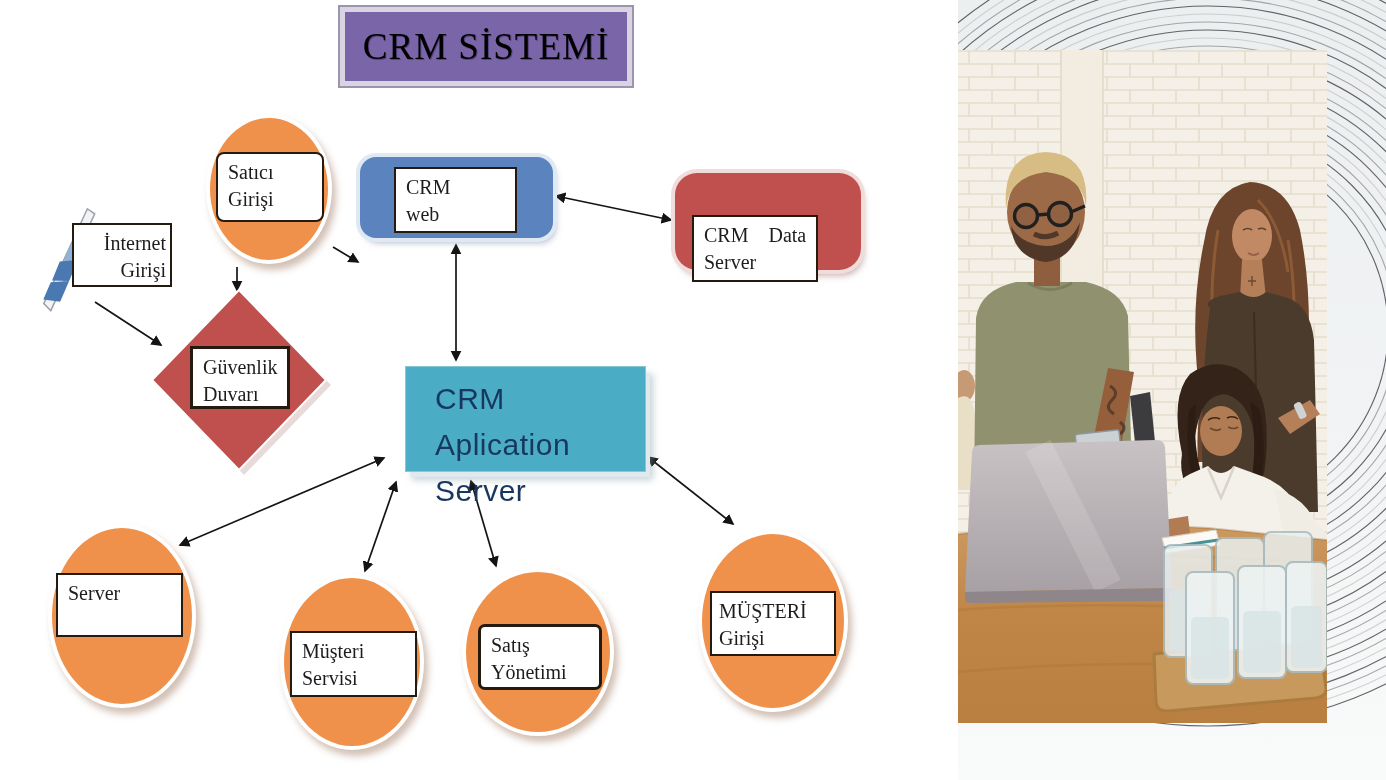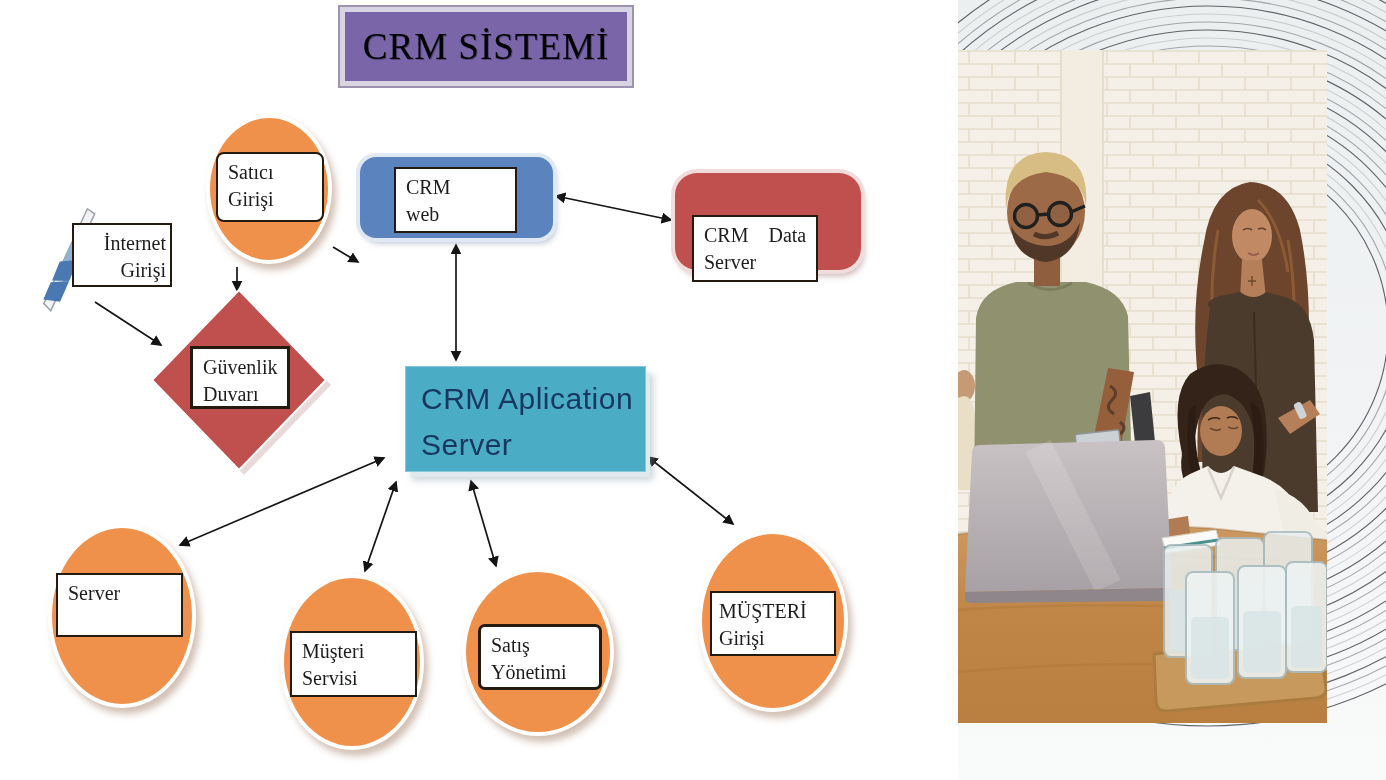--- a/index.html
+++ b/index.html
@@ -26,21 +26,21 @@
   .label-box{position:absolute;background:#ffffff;border:2px solid #241a10;box-sizing:border-box;
              font-size:20px;line-height:27px;color:#1d1d1d;padding:5px 4px 2px 10px;overflow:hidden;}
   .round-node{position:absolute;box-sizing:border-box;}
   .round-node.blue{background:#5B84BE;border-radius:16px;
        box-shadow:0 0 0 4px #dfe8f3,3px 5px 6px rgba(120,135,160,.55);}
   .round-node.red{background:#C0504D;border-radius:22px;
        box-shadow:0 0 0 4px #f0dcdb,3px 6px 6px rgba(160,120,118,.55);}
   .app-box{position:absolute;background:#4BACC6;border:1px solid #86c6d6;box-sizing:border-box;
            box-shadow:5px 6px 0 -1px #e0eaee,7px 8px 7px rgba(130,155,165,.45);
            color:#17375E;font-family:"Liberation Sans","DejaVu Sans",sans-serif;
-           font-size:30px;line-height:46px;padding:9px 0 0 15px;letter-spacing:.5px;}
+           font-size:30px;line-height:46px;padding:9px 0 0 29px;letter-spacing:.5px;}
   .ws1{word-spacing:1.45em;}
   .ws2{word-spacing:.75em;}
   .shape-svg{position:absolute;display:block;}
   .arrows{position:absolute;left:0;top:0;pointer-events:none;}
   .arrows line{stroke:#141414;stroke-width:1.7px;}
 </style>
 </head>
 <body>
 
 <div class="slide">

